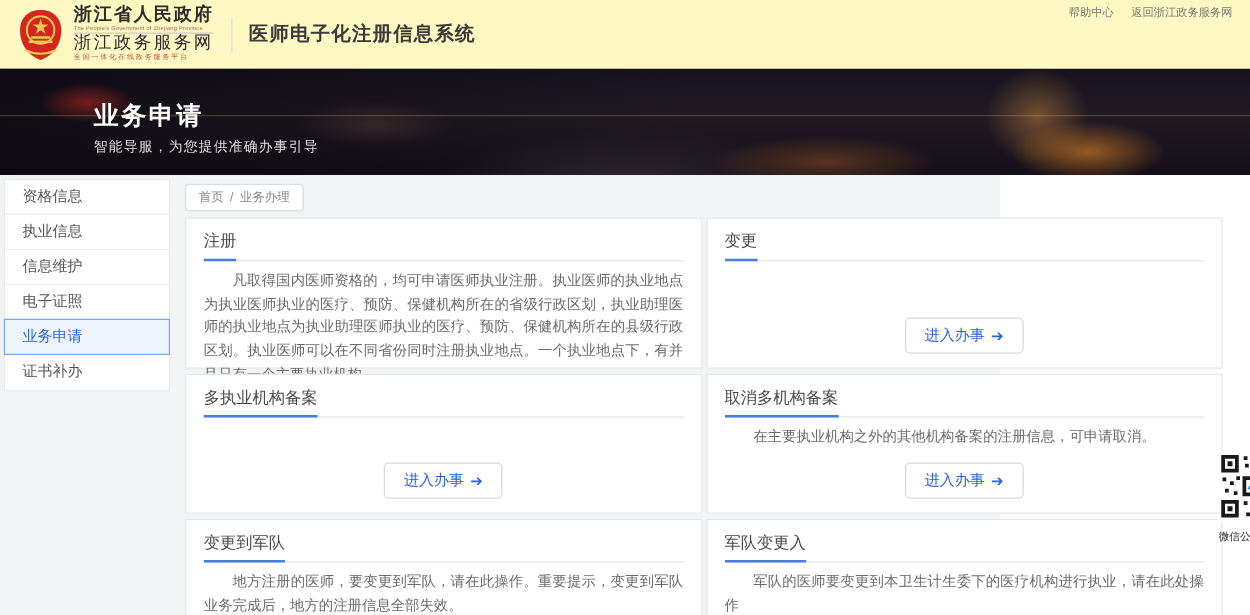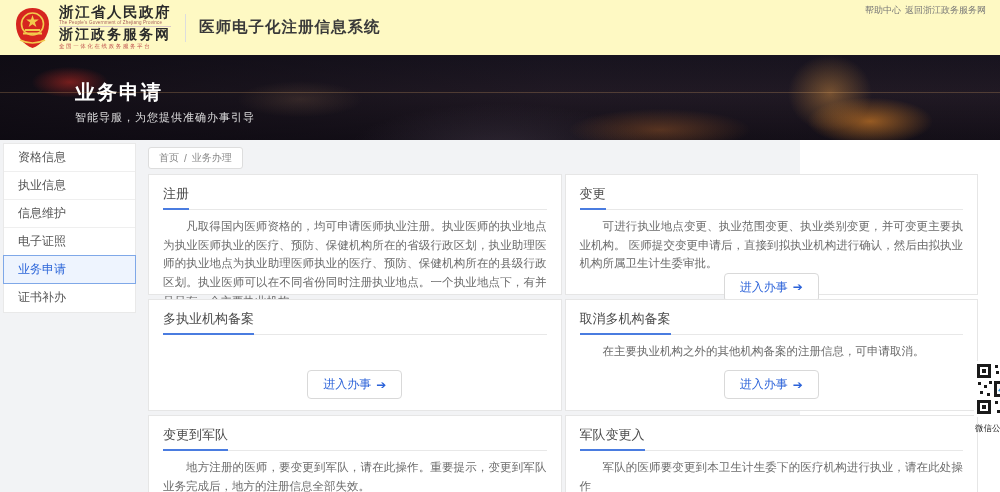--- a/index.html
+++ b/index.html
@@ -1,28 +1,28 @@
 <!DOCTYPE html>
 <html><head>
 <meta charset="utf-8">
 <style>
   * { margin:0; padding:0; box-sizing:border-box; }
   html,body { width:1000px; height:492px; overflow:hidden; background:#fff;
     font-family:"Liberation Sans","DejaVu Sans",sans-serif; }
   .page { position:relative; width:1000px; height:492px; }
-  .toplinks { position:absolute; top:4px; right:14px; display:flex; gap:4px; }
+  .toplinks { position:absolute; top:4px; right:14px; display:flex; gap:14px; }
   .toplinks a { font-size:9px; color:#777; text-decoration:none; cursor:pointer; }
 
   
   .header { position:absolute; top:0; left:0; right:0; height:55px; background:#fef9c3; display:flex; align-items:center; padding-left:14px; }
   .emblem { width:37px; height:42px; flex:0 0 auto; }
   .logo-text { margin-left:8px; display:flex; flex-direction:column; line-height:1.05; }
   .gov-title { font-family:"Liberation Serif","DejaVu Serif",serif; font-weight:bold; font-size:14.5px; color:#2b2b2b; letter-spacing:1.5px; white-space:nowrap; }
   .gov-en { font-size:4.5px; color:#a8605c; letter-spacing:.2px; border-bottom:1px solid #d8c7c6; padding-bottom:1px; white-space:nowrap; }
-  .portal-title { font-family:"Liberation Serif","DejaVu Serif",serif; font-weight:bold; font-size:14px; color:#2b2b2b; letter-spacing:2px; margin-top:1px; white-space:nowrap; }
+  .portal-title { font-family:"Liberation Serif","DejaVu Serif",serif; font-weight:normal; font-size:14px; color:#2b2b2b; letter-spacing:2px; margin-top:1px; white-space:nowrap; }
   .portal-sub { font-size:5.5px; color:#c0504d; letter-spacing:1.6px; margin-top:1px; white-space:nowrap; }
   .hdr-divider { width:1px; height:28px; background:#ddd; margin:0 13px 0 14px; }
   .sys-title { font-size:15.5px; font-weight:bold; color:#3a3a3a; letter-spacing:1px; }
 
   
   .banner { position:absolute; top:55px; left:0; width:1000px; height:85px; overflow:hidden;
     background:
       radial-gradient(ellipse 90px 34px at 87% 78%, rgba(255,150,40,.55), transparent 70%),
       radial-gradient(ellipse 60px 55px at 83% 45%, rgba(255,170,70,.38), transparent 70%),
       radial-gradient(ellipse 130px 30px at 66% 88%, rgba(255,140,50,.28), transparent 70%),
@@ -131,21 +131,20 @@
                 <span>进入办事</span>
                 <span class="arr">➔</span>
               </button>
           </div>
         </div>
 
         <div class="card">
           <div class="card-head">
             <span class="card-title">变更</span>
           </div>
-          <div class="card-desc">可进行执业地点变更、执业范围变更、执业类别变更，并可变更主要执业机构。 医师提交变更申请后，直接到拟执业机构进行确认，然后由拟执业机构所属卫生计生委审批。</div>
           <div class="card-btn-row">
             <button class="enter-btn">
                 <span>进入办事</span>
                 <span class="arr">➔</span>
               </button>
           </div>
         </div>
 
         <div class="card">
           <div class="card-head">

